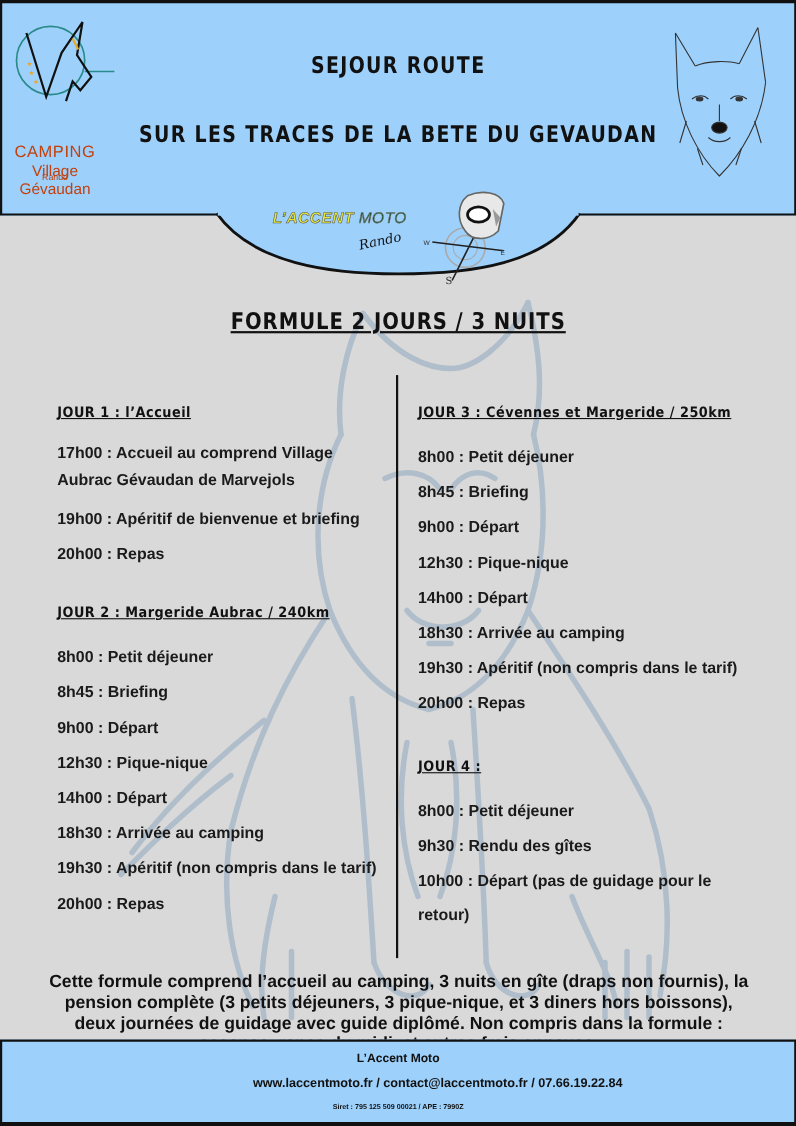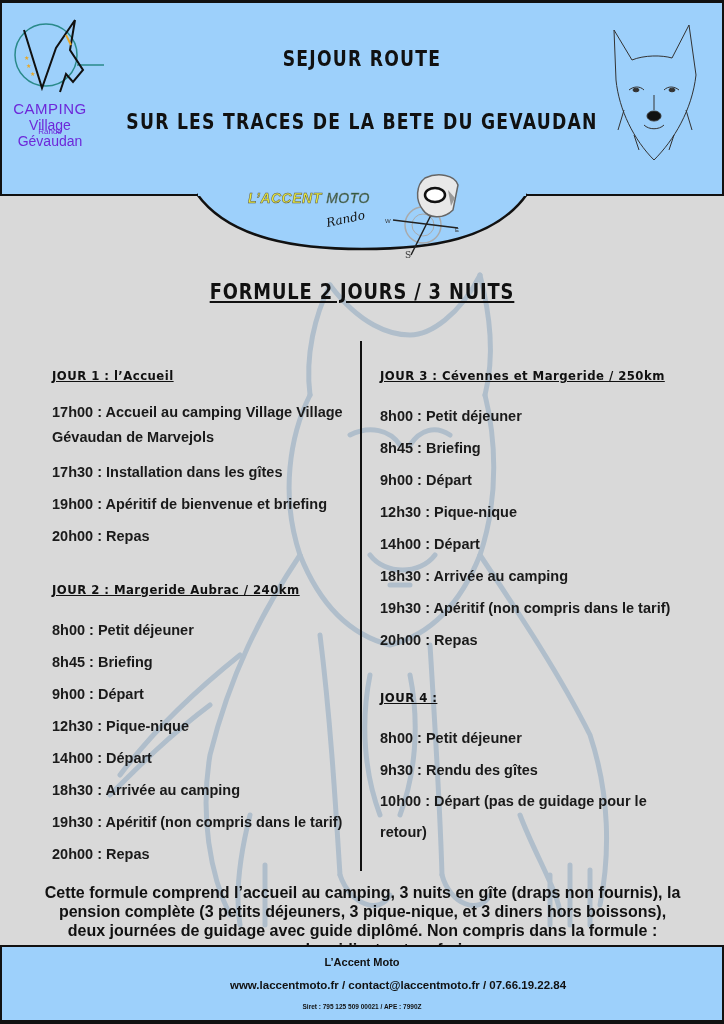--- a/index.html
+++ b/index.html
@@ -6,21 +6,21 @@
   body { width:724px; height:1024px; background:#d9d9d9; position:relative; overflow:hidden;
          font-family:"Liberation Sans", sans-serif; color:#111; }
   .header-box { position:absolute; left:0; top:0; width:720px; height:191px; background:#9dd0fb;
          border:2px solid #111; border-top-width:3px; box-sizing:content-box; }
   .header-svg { position:absolute; left:0; top:0; width:724px; height:260px; pointer-events:none; }
   .title1, .title2 { position:absolute; left:0; width:724px; text-align:center; font-family:"DejaVu Sans", sans-serif;
          font-weight:bold; letter-spacing:1.5px; color:#111; transform:scaleX(0.82); transform-origin:center; }
   .title1 { top:47px; font-size:21px; }
   .title2 { top:110px; font-size:21px; }
   .logo-camping { position:absolute; left:8px; top:10px; width:100px; height:130px; }
-  .logo-text { position:absolute; left:8px; width:84px; text-align:center; color:#6d28d9; }
+  .logo-text { position:absolute; left:8px; width:84px; text-align:center; color:#c2410c;margin-top:30px; }
   .logo-text.l1 { top:100px; font-size:15px; letter-spacing:0.5px; }
   .logo-text.l2 { top:117px; font-size:14px; }
   .logo-text.l3 { top:127px; font-size:8px; }
   .wolf-head { position:absolute; left:604px; top:20px; width:100px; height:145px; }
   .brand { position:absolute; left:248px; top:190px; font-size:14px; font-style:italic; font-weight:bold;
          letter-spacing:0.5px; }
   .brand .a { color:#e8e83a;margin-top:36px; -webkit-text-stroke:0.5px #555; }
   .brand .b { color:#14532d; -webkit-text-stroke:0.5px #777; font-weight:normal; }
   .rando { position:absolute; left:326px; top:212px; font-size:12px; font-style:italic; transform:rotate(-12deg);
          font-family:"DejaVu Serif", serif; }
@@ -117,22 +117,21 @@
   <text x="72" y="62" font-size="6" fill="#333">E</text>
   <text x="2" y="53" font-size="6" fill="#333">W</text>
 </svg>
 
 <div class="formule">FORMULE 2 JOURS / 3 NUITS</div>
 
 <div class="divider"></div>
 
 <div class="col left">
   <div class="day-title">JOUR 1 : l’Accueil</div>
-  <div class="evt wrap">17h00 : Accueil au camping Village Village Gévaudan de Marvejols</div>
-  <div class="evt">17h30 : Installation dans les gîtes</div>
+  <div class="evt wrap">17h00 : Accueil au comprend Village Aubrac Gévaudan de Marvejols</div>
   <div class="evt">19h00 : Apéritif de bienvenue et briefing</div>
   <div class="evt">20h00 : Repas</div>
   <div class="gap" style="height:30px"></div>
   <div class="day-title">JOUR 2 : Margeride Aubrac / 240km</div>
   <div class="evt">8h00 : Petit déjeuner</div>
   <div class="evt">8h45 : Briefing</div>
   <div class="evt">9h00 : Départ</div>
   <div class="evt">12h30 : Pique-nique</div>
   <div class="evt">14h00 : Départ</div>
   <div class="evt">18h30 : Arrivée au camping</div>

